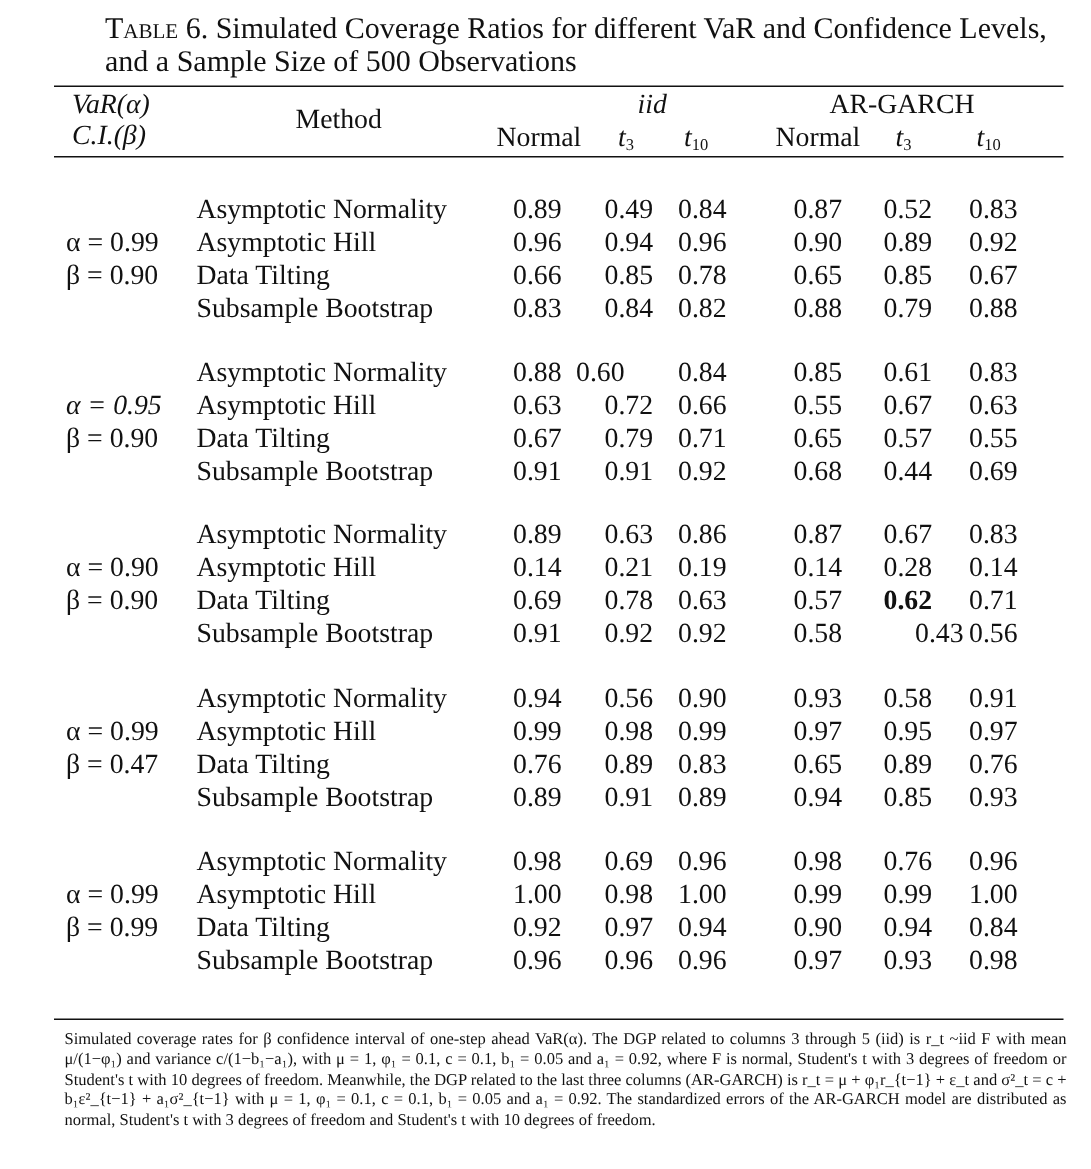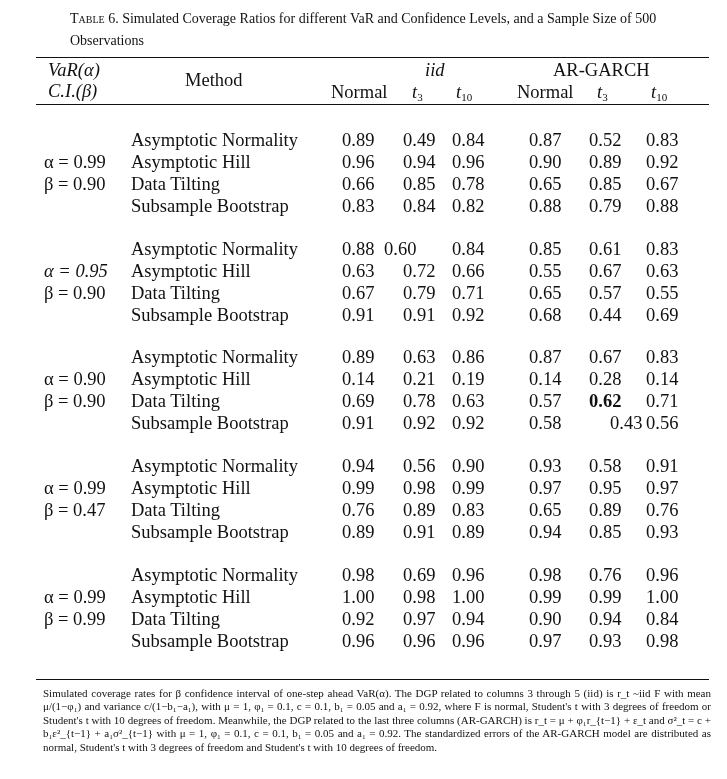--- a/index.html
+++ b/index.html
@@ -13,21 +13,21 @@
     position: relative;
     overflow: hidden;
     font-family: "Liberation Serif", "DejaVu Serif", serif;
     color: #111;
   }
   .caption {
     position: absolute;
     left: 70px;
     top: 8px;
     width: 650px;
-    font-size: 14px;
+    font-size: 20px;
     line-height: 22px;
   }
   .caption .sc {
     font-variant: small-caps;
   }
   .rule {
     position: absolute;
     left: 36px;
     width: 673px;
     height: 0;
@@ -71,21 +71,21 @@
 <body>
 
 <div class="caption">
   <span class="sc">Table 6.</span><span> Simulated Coverage Ratios for different VaR and Confidence Levels, and a Sample Size of 500 Observations</span>
 </div>
 
 <div class="rule" style="top:57px;"></div>
 
 <div class="hdr it" style="left:48px; top:60px;">VaR(α)</div>
 <div class="hdr it" style="left:48px; top:81px;">C.I.(β)</div>
-<div class="hdr" style="left:185px; top:70px;">Method</div>
+<div class="hdr" style="left:197px; top:70px;">Method</div>
 <div class="hdr it" style="left:425px; top:60px;">iid</div>
 <div class="hdr" style="left:553px; top:60px;">AR-GARCH</div>
 
 <div class="hdr" style="left:331px; top:82px;">Normal</div>
 <div class="hdr it" style="left:412px; top:82px;"><span>t</span><span class="sub">3</span></div>
 <div class="hdr it" style="left:456px; top:82px;"><span>t</span><span class="sub">10</span></div>
 <div class="hdr" style="left:517px; top:82px;">Normal</div>
 <div class="hdr it" style="left:597px; top:82px;"><span>t</span><span class="sub">3</span></div>
 <div class="hdr it" style="left:651px; top:82px;"><span>t</span><span class="sub">10</span></div>
 

